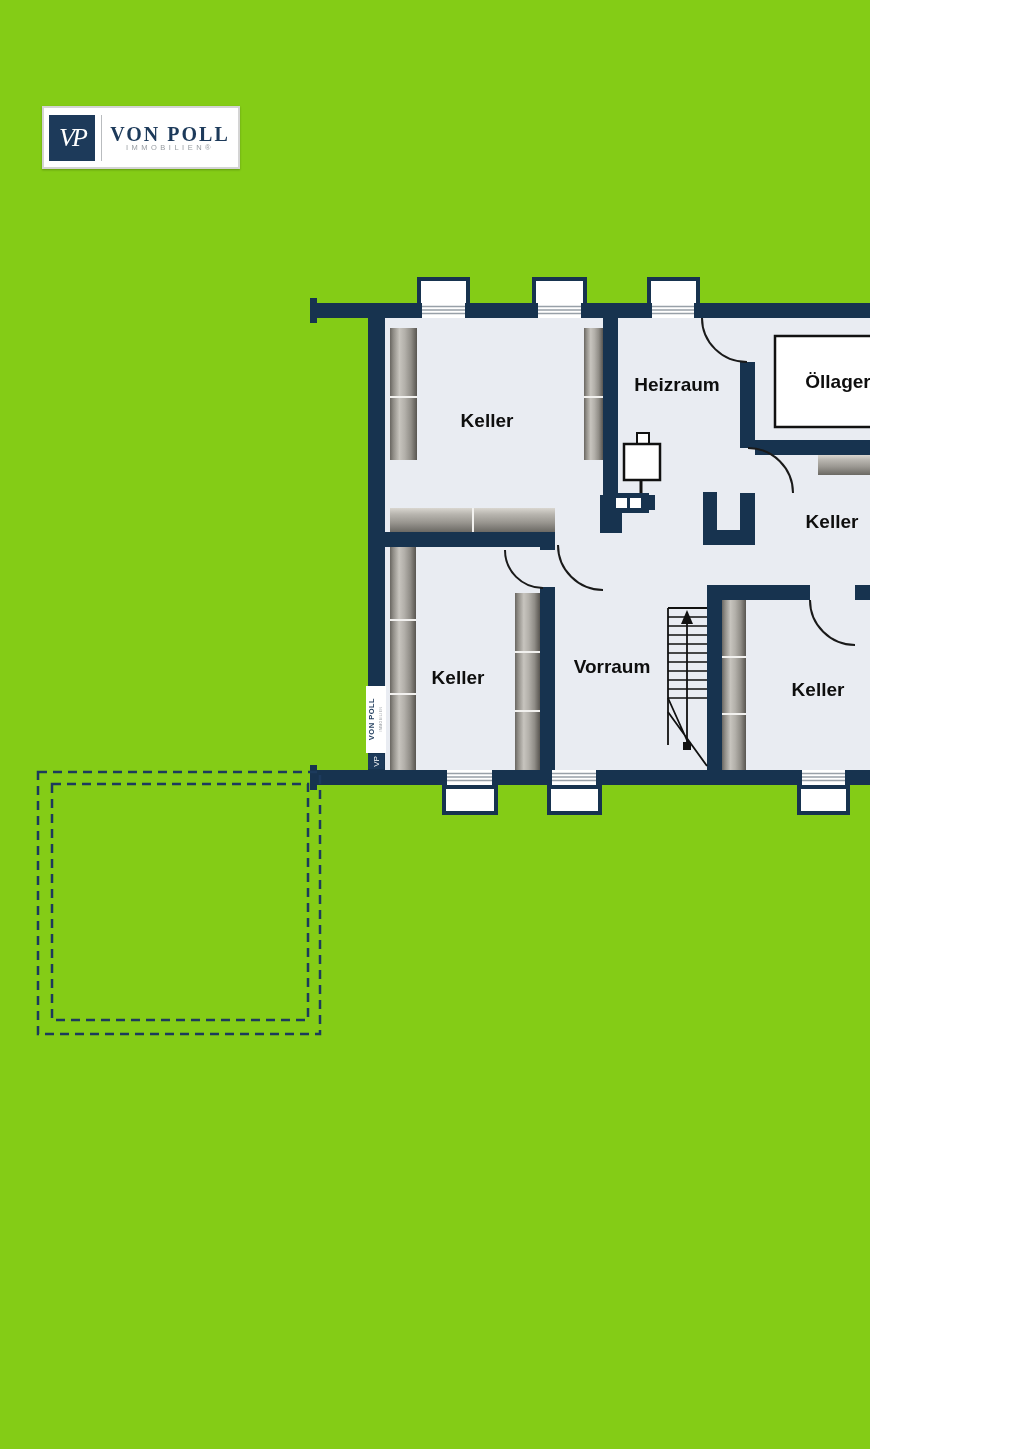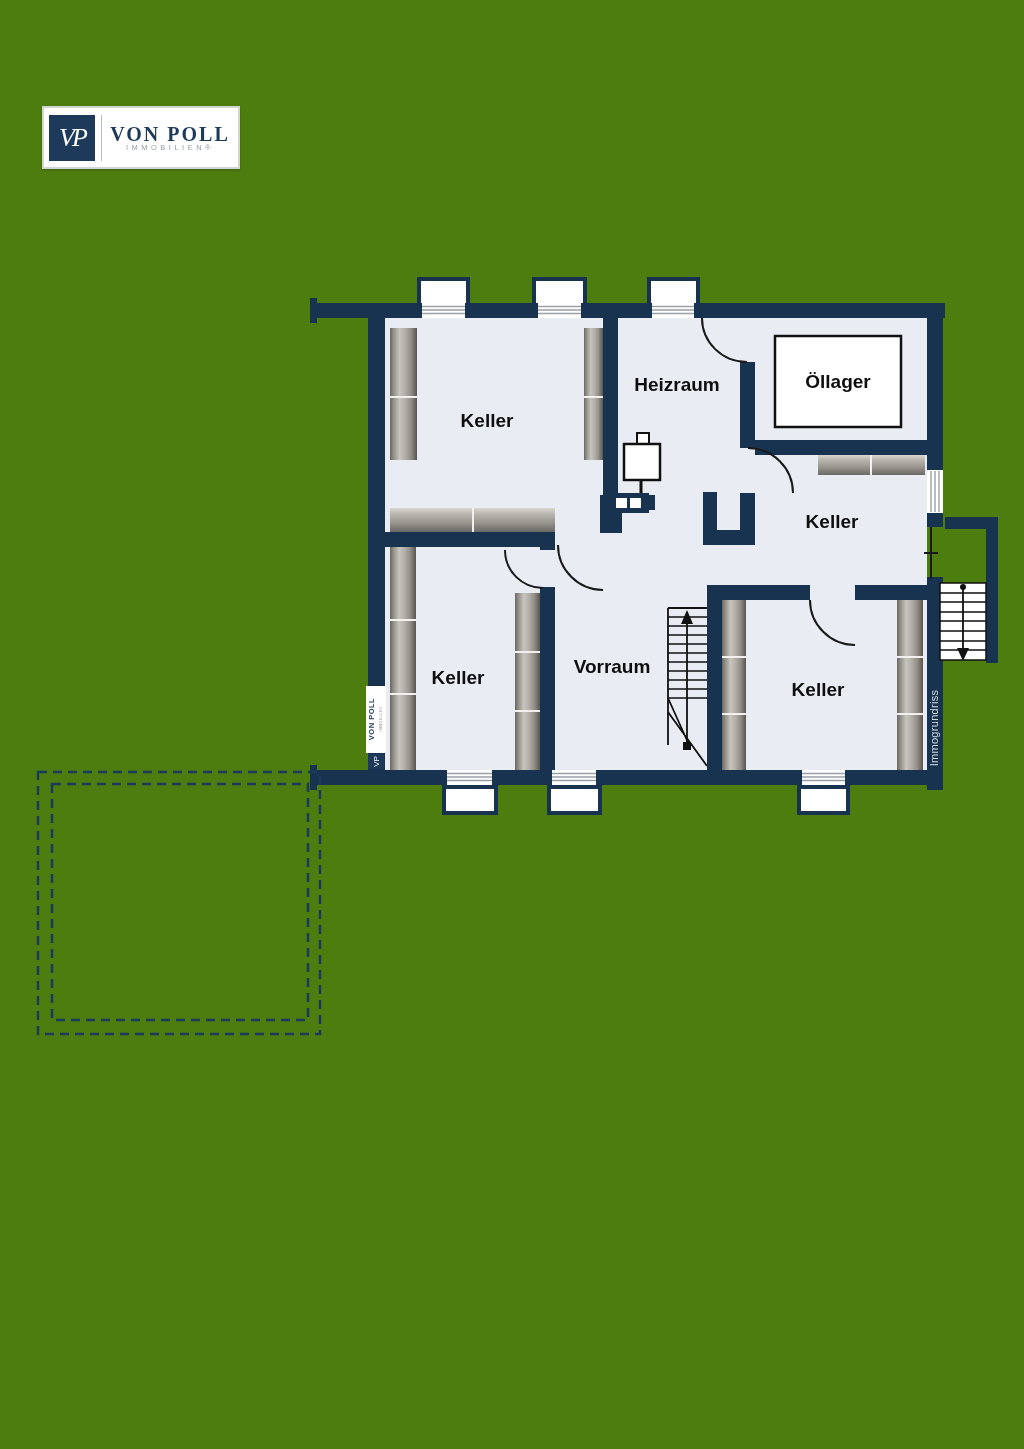--- a/index.html
+++ b/index.html
@@ -1,16 +1,16 @@
 <!DOCTYPE html>
 <html><head>
 <meta charset="utf-8">
 <style>
   html,body{margin:0;padding:0;background:#ffffff;}
-  #canvas{position:relative;width:1024px;height:1449px;background:#4d7c0f;overflow:hidden;
+  #canvas{position:relative;width:870px;height:1449px;background:#84cc16;overflow:hidden;
           font-family:"Liberation Sans", sans-serif;}
   
   #logo{position:absolute;left:42px;top:106px;width:194px;height:59px;background:#ffffff;
         border:2px solid #d4d4d4;box-shadow:0 1px 2px rgba(0,0,0,.25);display:flex;align-items:center;}
   #logo .vp-square{width:46px;height:46px;margin-left:5px;background:#1d3a5a;color:#ffffff;
         display:flex;align-items:center;justify-content:center;
         font-family:"Liberation Serif", serif;font-size:26px;font-style:italic;letter-spacing:-3px;}
   #logo .divider{width:1px;height:46px;background:#b9bcbf;margin-left:6px;}
   #logo .words{flex:1;text-align:center;line-height:1;}
   #logo .name{font-family:"Liberation Serif", serif;color:#1d3a5a;font-size:20px;font-weight:bold;

